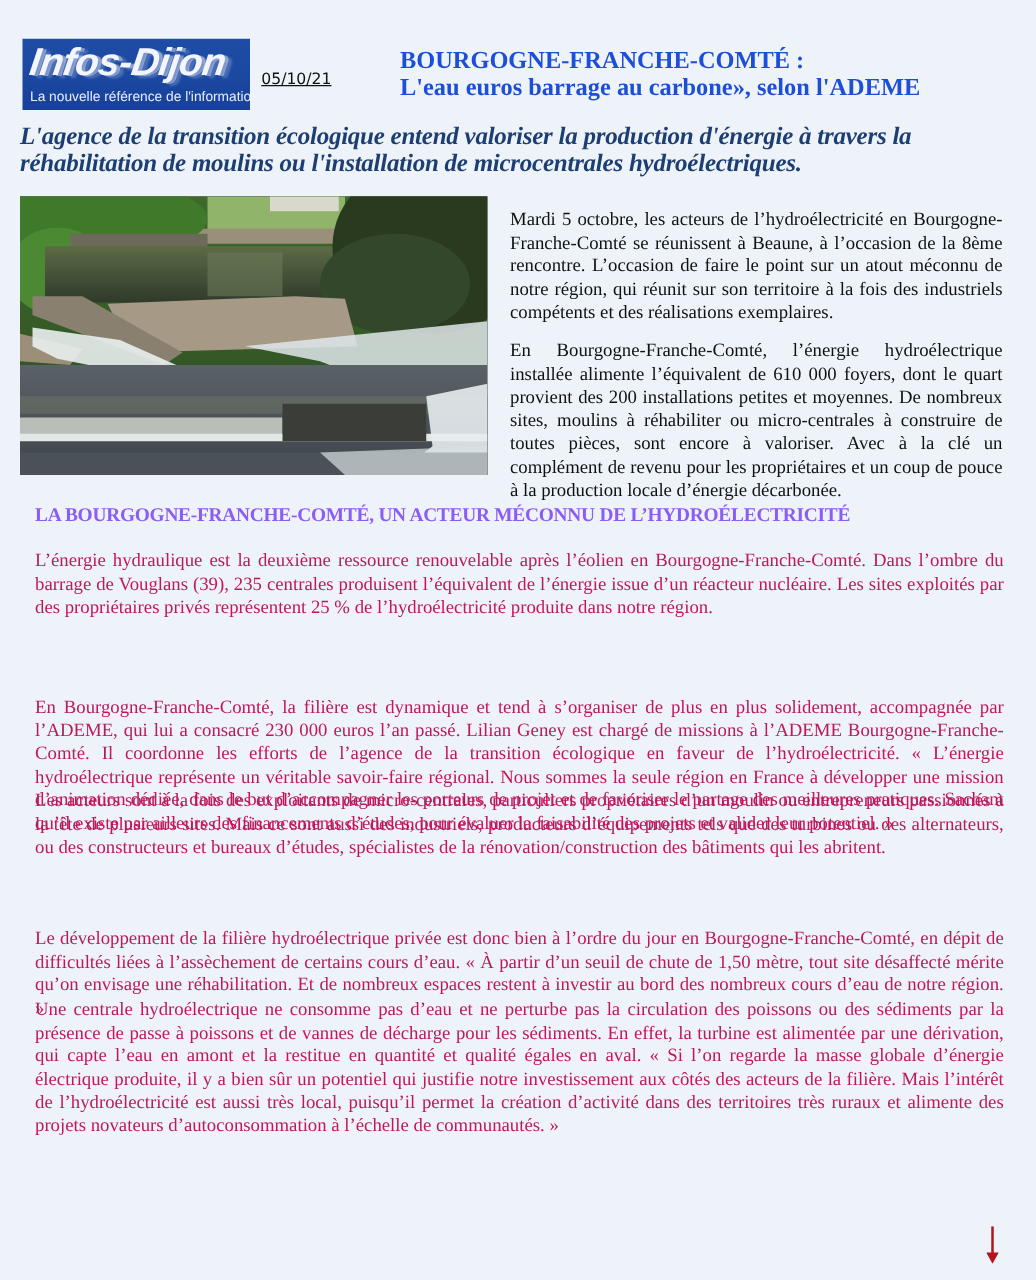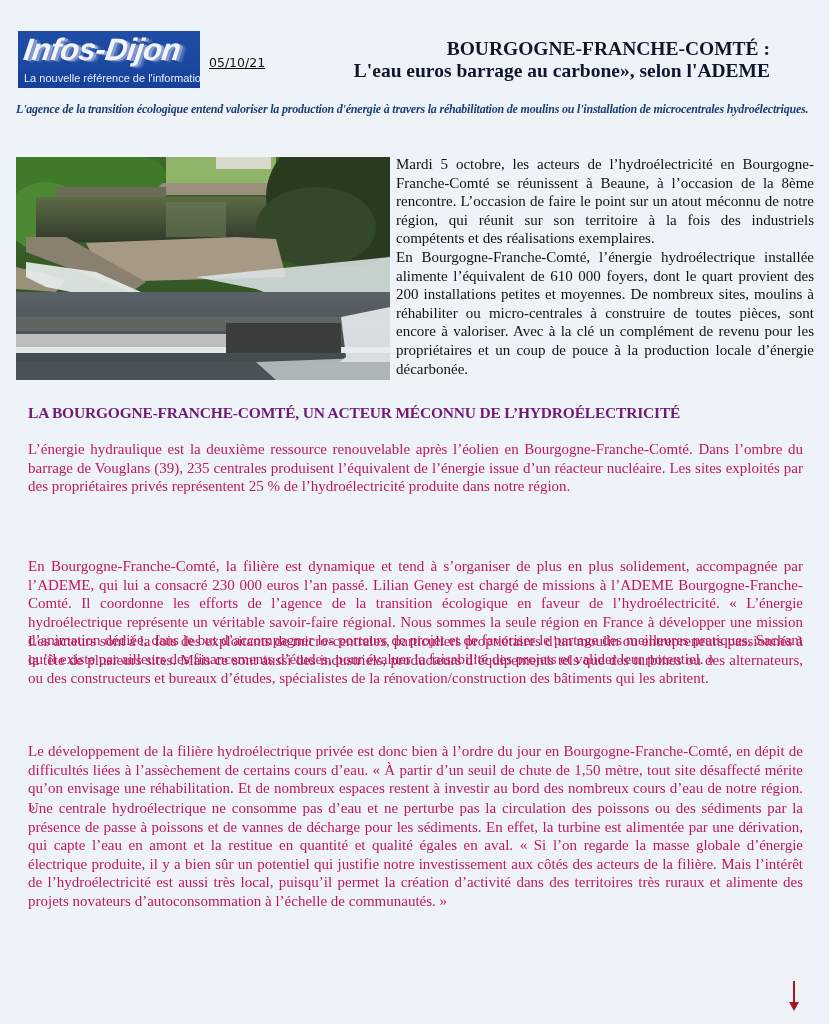--- a/index.html
+++ b/index.html
@@ -25,41 +25,41 @@
   .logo-tag {
     position: absolute; left: 6px; bottom: 4px;
     font-family: "Liberation Sans", sans-serif; font-size: 11px; color: #e8eefc;
     white-space: nowrap;
   }
   .date {
     position: absolute; left: 209px; top: 55px;
     font-family: "DejaVu Sans", sans-serif; font-size: 12.5px; color: #111; text-decoration: underline;
   }
   .headline {
-    position: absolute; left: 320px; top: 38px; width: 450px; text-align: right;
-    font-weight: bold; font-size: 19.5px; line-height: 22px; color: #0f172a;
+    position: absolute; left: 320px; top: 38px; width: 450px; text-align: left;
+    font-weight: bold; font-size: 19.5px; line-height: 22px; color: #1d4ed8;
   }
   .lede {
     position: absolute; left: 16px; top: 98px; width: 800px;
-    font-weight: bold; font-style: italic; font-size: 12px; line-height: 22px;
+    font-weight: bold; font-style: italic; font-size: 20px; line-height: 22px;
     color: #1d3e73; letter-spacing: -0.2px;
   }
   .photo {
     position: absolute; left: 16px; top: 157px; width: 374px; height: 223px;
     overflow: hidden;
     background: #4b545a;
   }
   .intro {
     position: absolute; left: 396px; top: 155px; width: 418px;
     font-size: 15px; line-height: 18.6px; text-align: justify; color: #111;
   }
-  .intro p { margin: 0; }
+  .intro p { margin: 12px; }
   .section-title {
     position: absolute; left: 28px; top: 404px;
-    font-weight: bold; font-size: 15.5px; color: #701a75; letter-spacing: -0.2px;
+    font-weight: bold; font-size: 15.5px; color: #8b5cf6; letter-spacing: -0.2px;
     white-space: nowrap;
   }
   .body-text {
     position: absolute; left: 28px; width: 775px;
     font-size: 15px; line-height: 18.6px; text-align: justify; color: #be185d;
   }
   .body-text p { margin: 0; }
   .cta {
     position: absolute; left: 26px; top: 1028px;
     font-weight: bold; font-size: 15px; color: #b0141c; white-space: nowrap;

